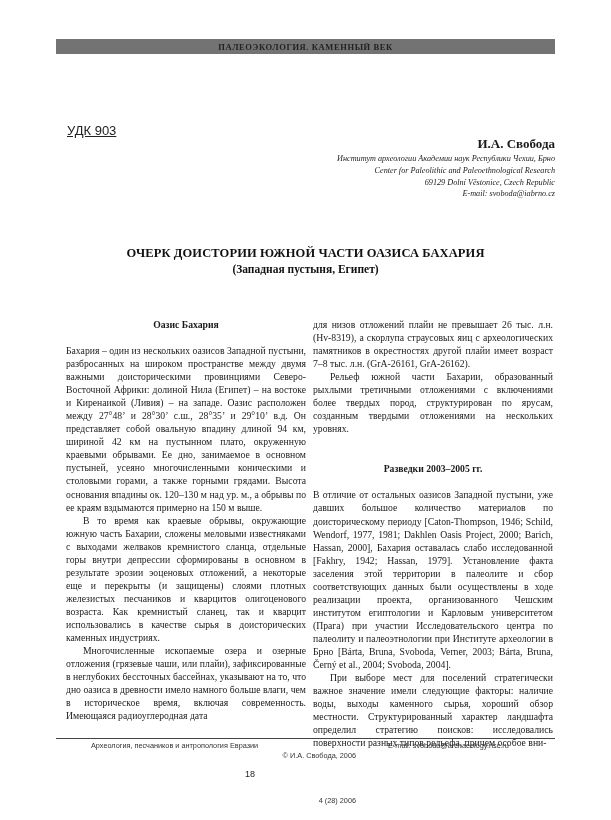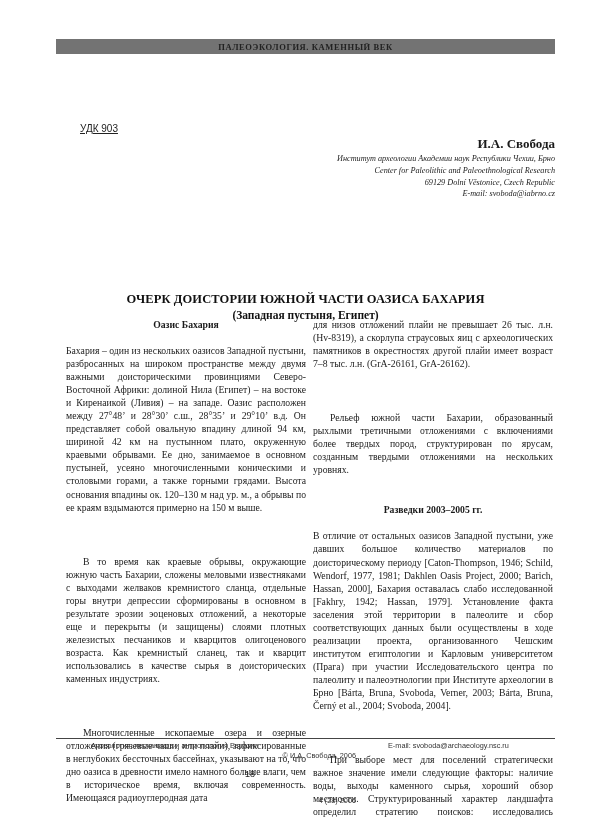--- a/index.html
+++ b/index.html
@@ -7,47 +7,47 @@
     .band {
       position: absolute; left: 56px; top: 39px; width: 499px; height: 15px;
       background: #737373;
       display: flex; align-items: center; justify-content: center;
     }
     .band span {
       font-family: "Liberation Serif", serif; font-size: 8.5px; letter-spacing: 0.6px;
       color: #222; font-weight: bold;
     }
     .udk {
-      position: absolute; left: 80px; top: 123px;
-      font-family: "Liberation Sans", sans-serif; font-size: 10px; color: #222; text-decoration: underline;
+      position: absolute; left: 67px; top: 123px;
+      font-family: "Liberation Sans", sans-serif; font-size: 13px; color: #222; text-decoration: underline;
     }
     .author-block {
       position: absolute; right: 56px; top: 135px; width: 340px; text-align: right;
       font-family: "Liberation Serif", serif;
     }
     .author-name { font-size: 13px; font-weight: bold; line-height: 18px; }
     .affil { font-size: 8.2px; font-style: italic; line-height: 11.8px; color: #222; }
     .title-block {
       position: absolute; left: 56px; top: 245px; width: 499px; text-align: center;
       font-family: "Liberation Serif", serif; font-weight: bold; color: #111;
     }
-    .title-main { font-size: 12.5px; line-height: 16px; letter-spacing: 0.1px; margin-top: 46px; }
+    .title-main { font-size: 12.5px; line-height: 16px; letter-spacing: 0.1px; }
     .title-sub { font-size: 11.5px; line-height: 16px; }
     .col {
       position: absolute; top: 318px; width: 240px;
       font-family: "Liberation Serif", serif; font-size: 9.7px; line-height: 13.05px;
       text-align: justify; color: #1a1a1a;
     }
     .col.left { left: 66px; }
     .col.right { left: 313px; }
     .col h3 {
       font-size: 9.7px; font-weight: bold; text-align: center; margin: 0 0 13px 0; line-height: 13px;
     }
     .col p { margin: 0; text-indent: 0; }
-    .col p.indent { text-indent: 17px; margin-top: 41px; }
+    .col p.indent { text-indent: 17px; }
     .col h3.second { margin-top: 27px; }
     .rule {
       position: absolute; left: 56px; top: 738px; width: 499px; height: 0;
       border-top: 0.8px solid #444;
     }
     .footer {
       position: absolute; top: 741px; left: 56px; width: 499px;
       font-family: "Liberation Sans", sans-serif; font-size: 7.3px; color: #333; line-height: 10px;
     }
     .footer .journal { position: absolute; left: 35px; top: 0; }

